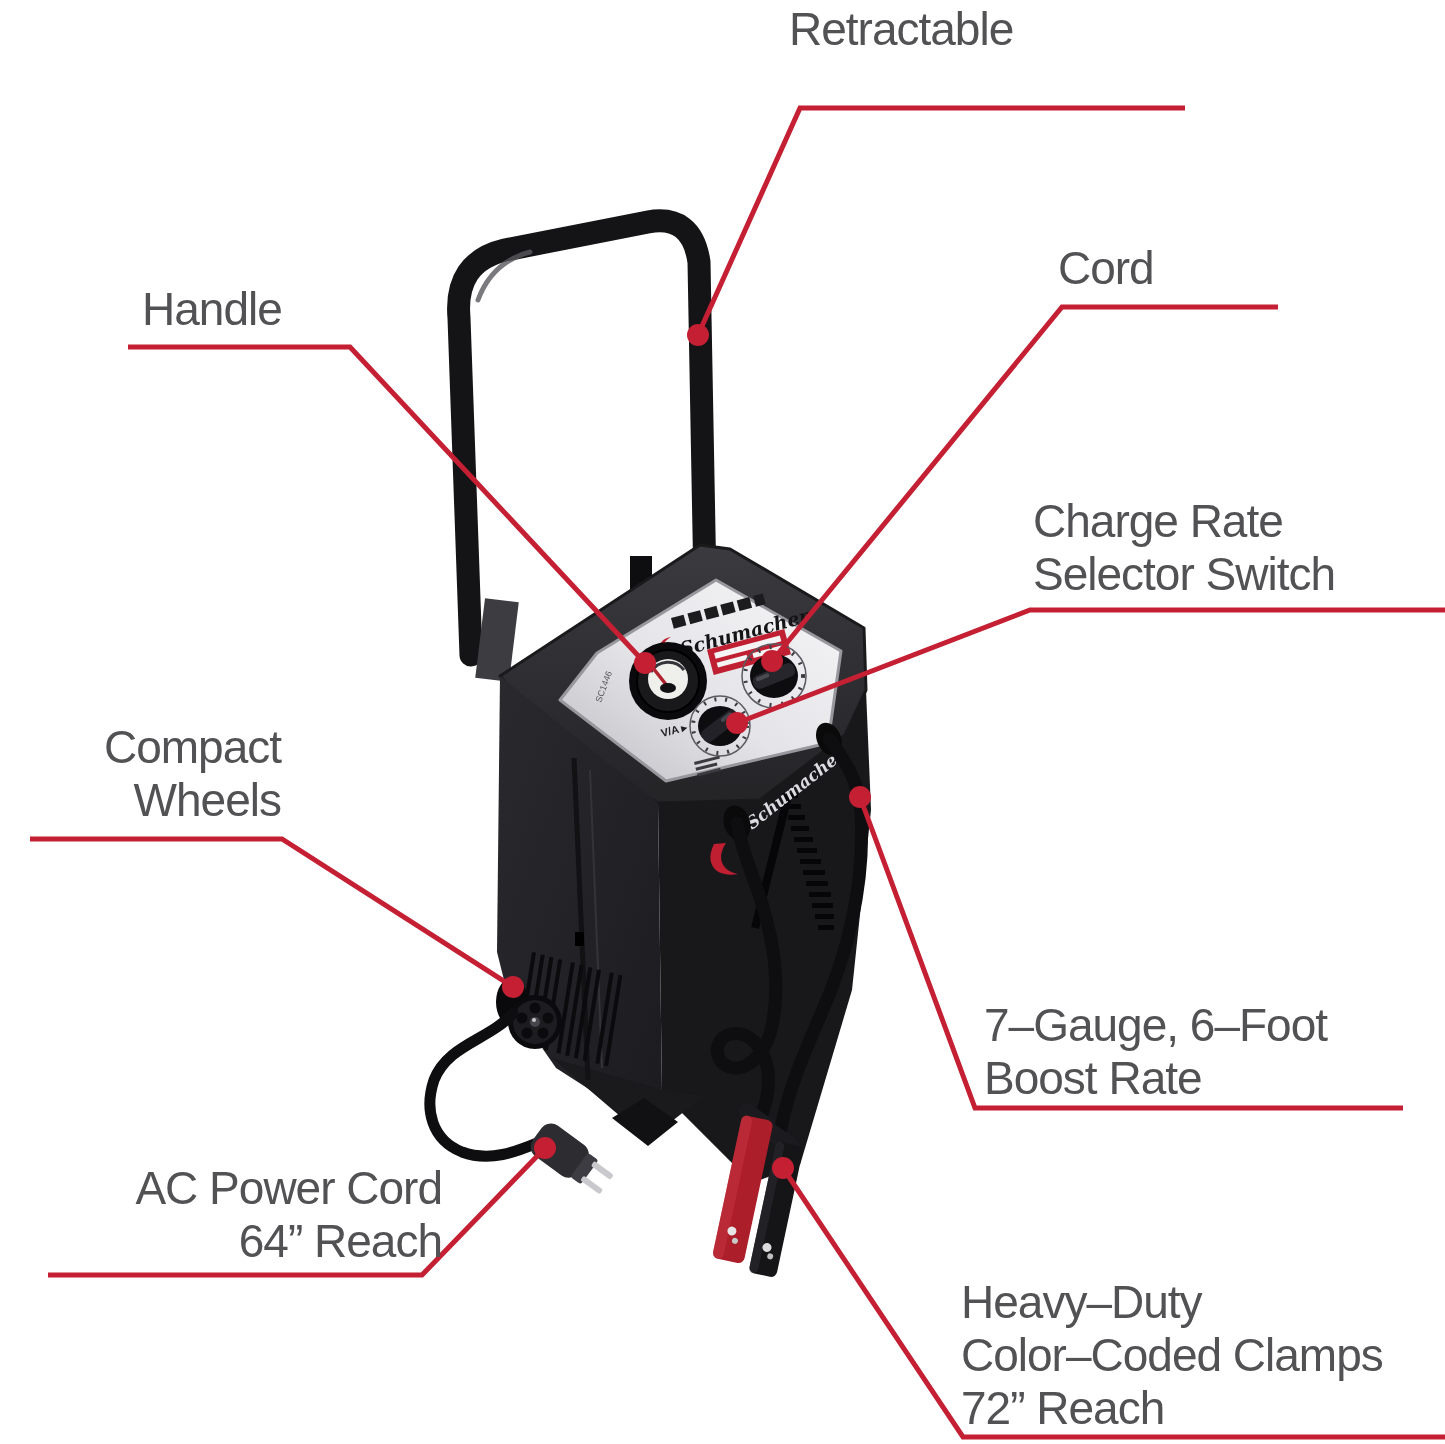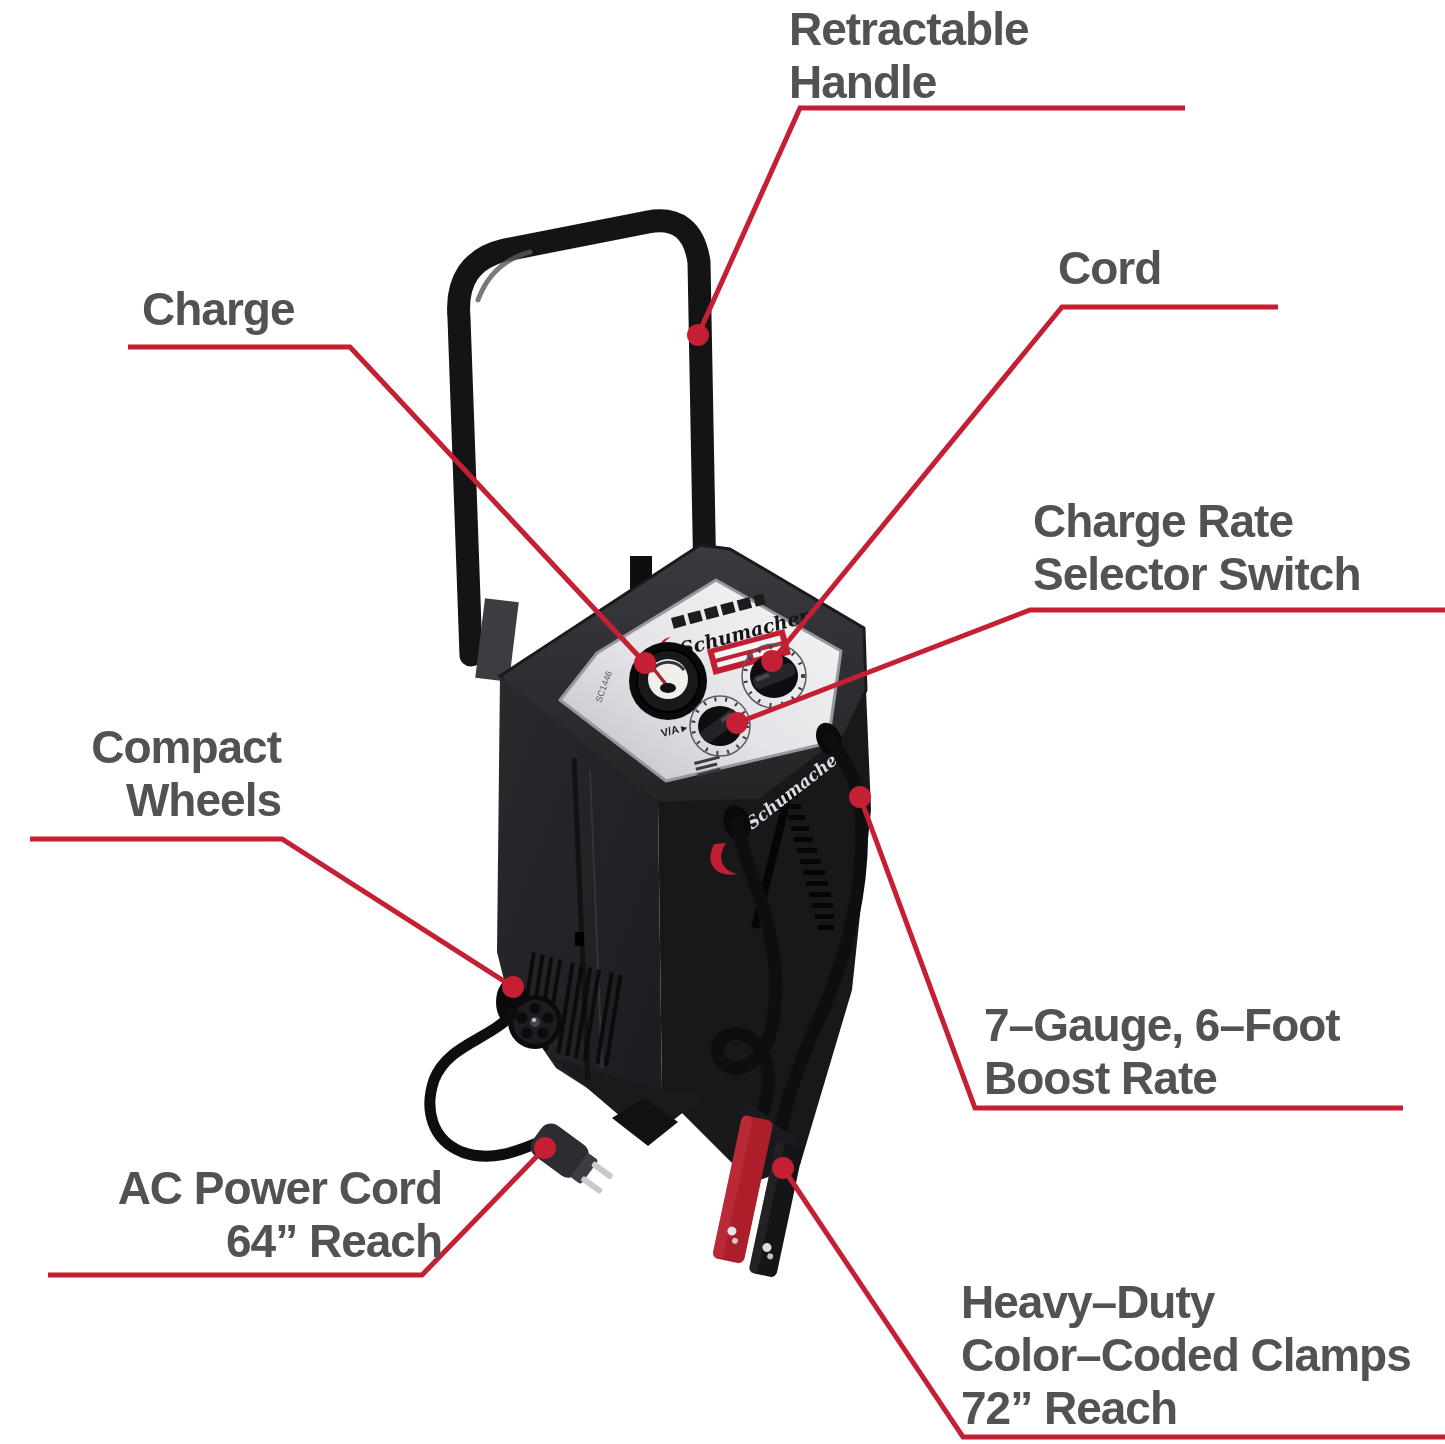--- a/index.html
+++ b/index.html
@@ -1,19 +1,19 @@
 <!DOCTYPE html>
 <html><head>
 <meta charset="utf-8">
 <style>
   html,body{margin:0;padding:0;background:#fff;}
   #stage{position:relative;width:1445px;height:1444px;background:#ffffff;overflow:hidden;
          font-family:"Liberation Sans", sans-serif;}
   #art{position:absolute;left:0;top:0;}
-  .callout{position:absolute;font-weight:700;font-size:46px;line-height:53px;
+  .callout{position:absolute;font-weight:400;font-size:46px;line-height:53px;
            color:#525255;letter-spacing:-1px;white-space:nowrap;}
   .callout.right{text-align:right;}
 </style>
 </head>
 <body>
 
 <div id="stage">
 
 <svg id="art" width="1445" height="1444" viewBox="0 0 1445 1444">
   <defs>
@@ -209,25 +209,24 @@
     <circle cx="737" cy="723" r="11"></circle>
     <circle cx="513" cy="987" r="11"></circle>
     <circle cx="545" cy="1148" r="11"></circle>
     <circle cx="860" cy="797" r="11"></circle>
     <circle cx="783" cy="1168" r="11"></circle>
   </g>
 </svg>
 
 <div class="callout" style="left:789px;top:3px">
   <div>Retractable</div>
+</div>
+
+<div class="callout" style="left:142px;top:283px">
   <div>Handle</div>
-</div>
-
-<div class="callout" style="left:142px;top:283px">
-  <div>Charge</div>
 </div>
 
 <div class="callout" style="left:1058px;top:242px">
   <div>Cord</div>
 </div>
 
 <div class="callout" style="left:1033px;top:495px">
   <div>Charge Rate</div>
   <div>Selector Switch</div>
 </div>

